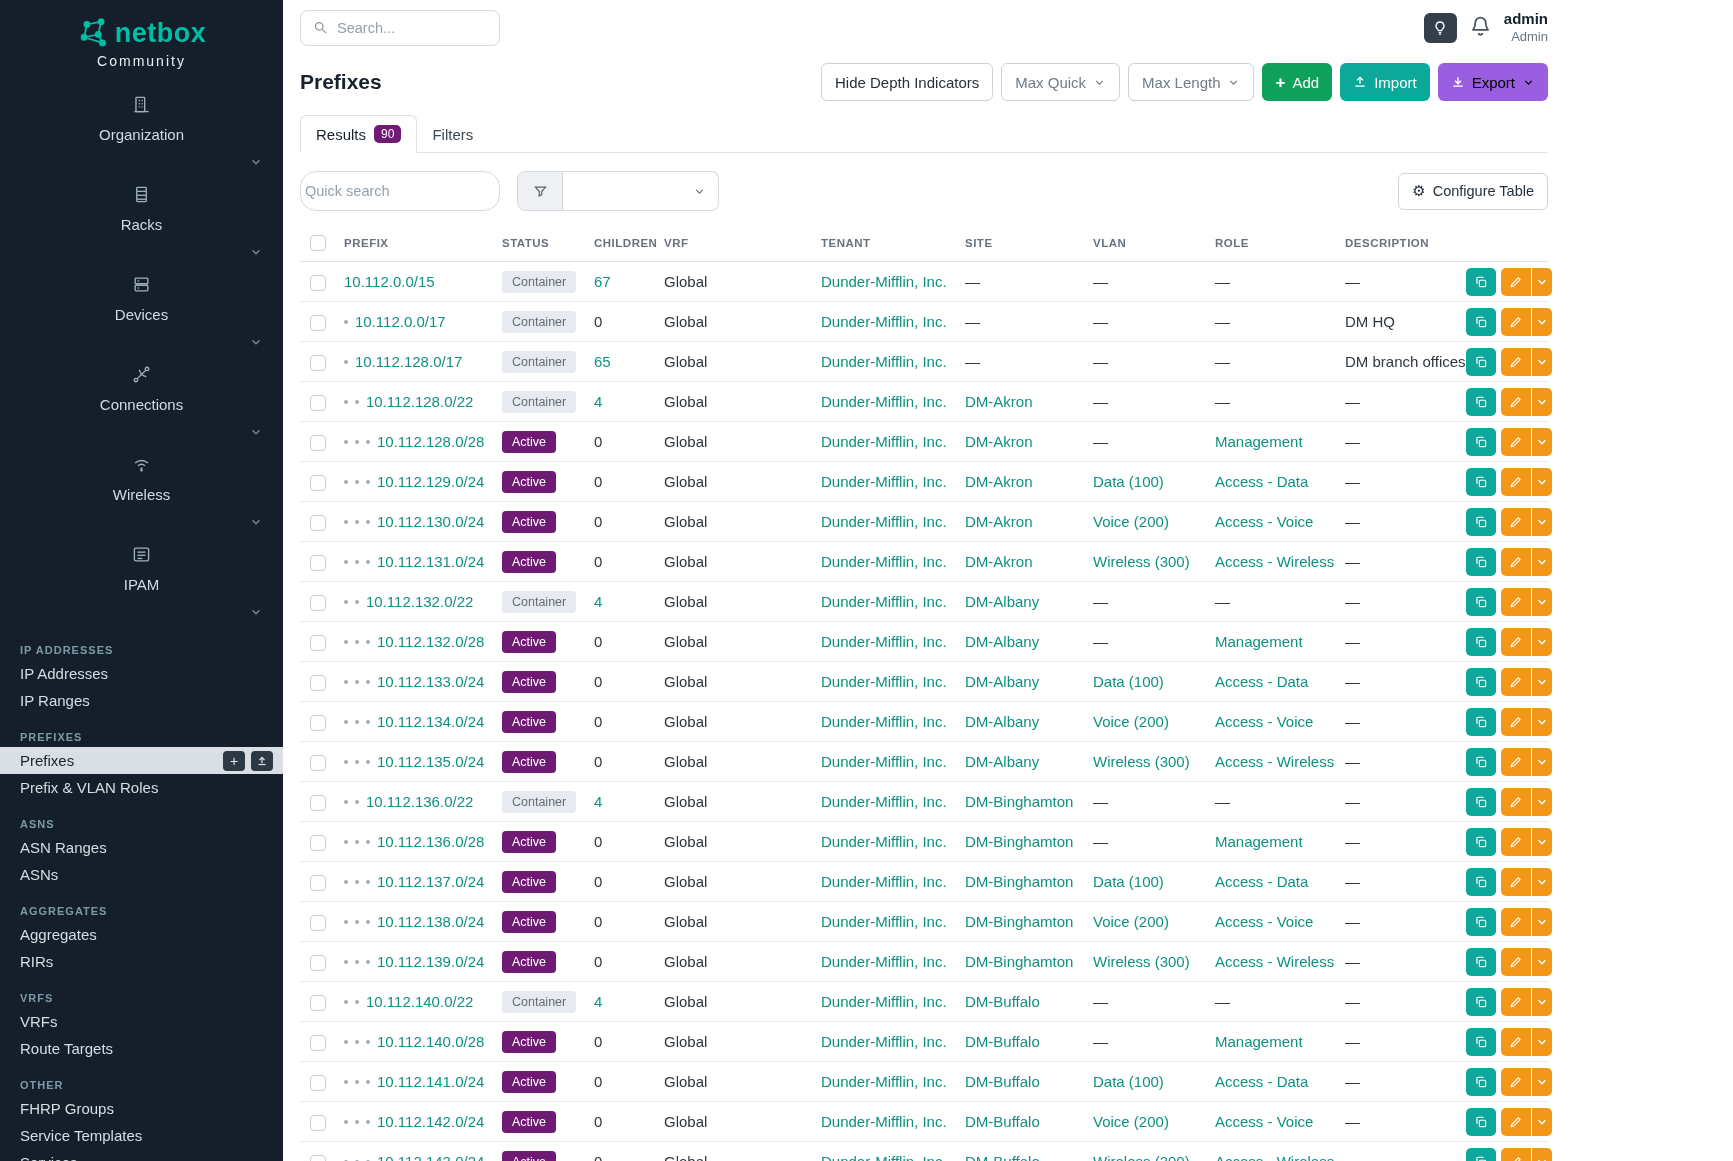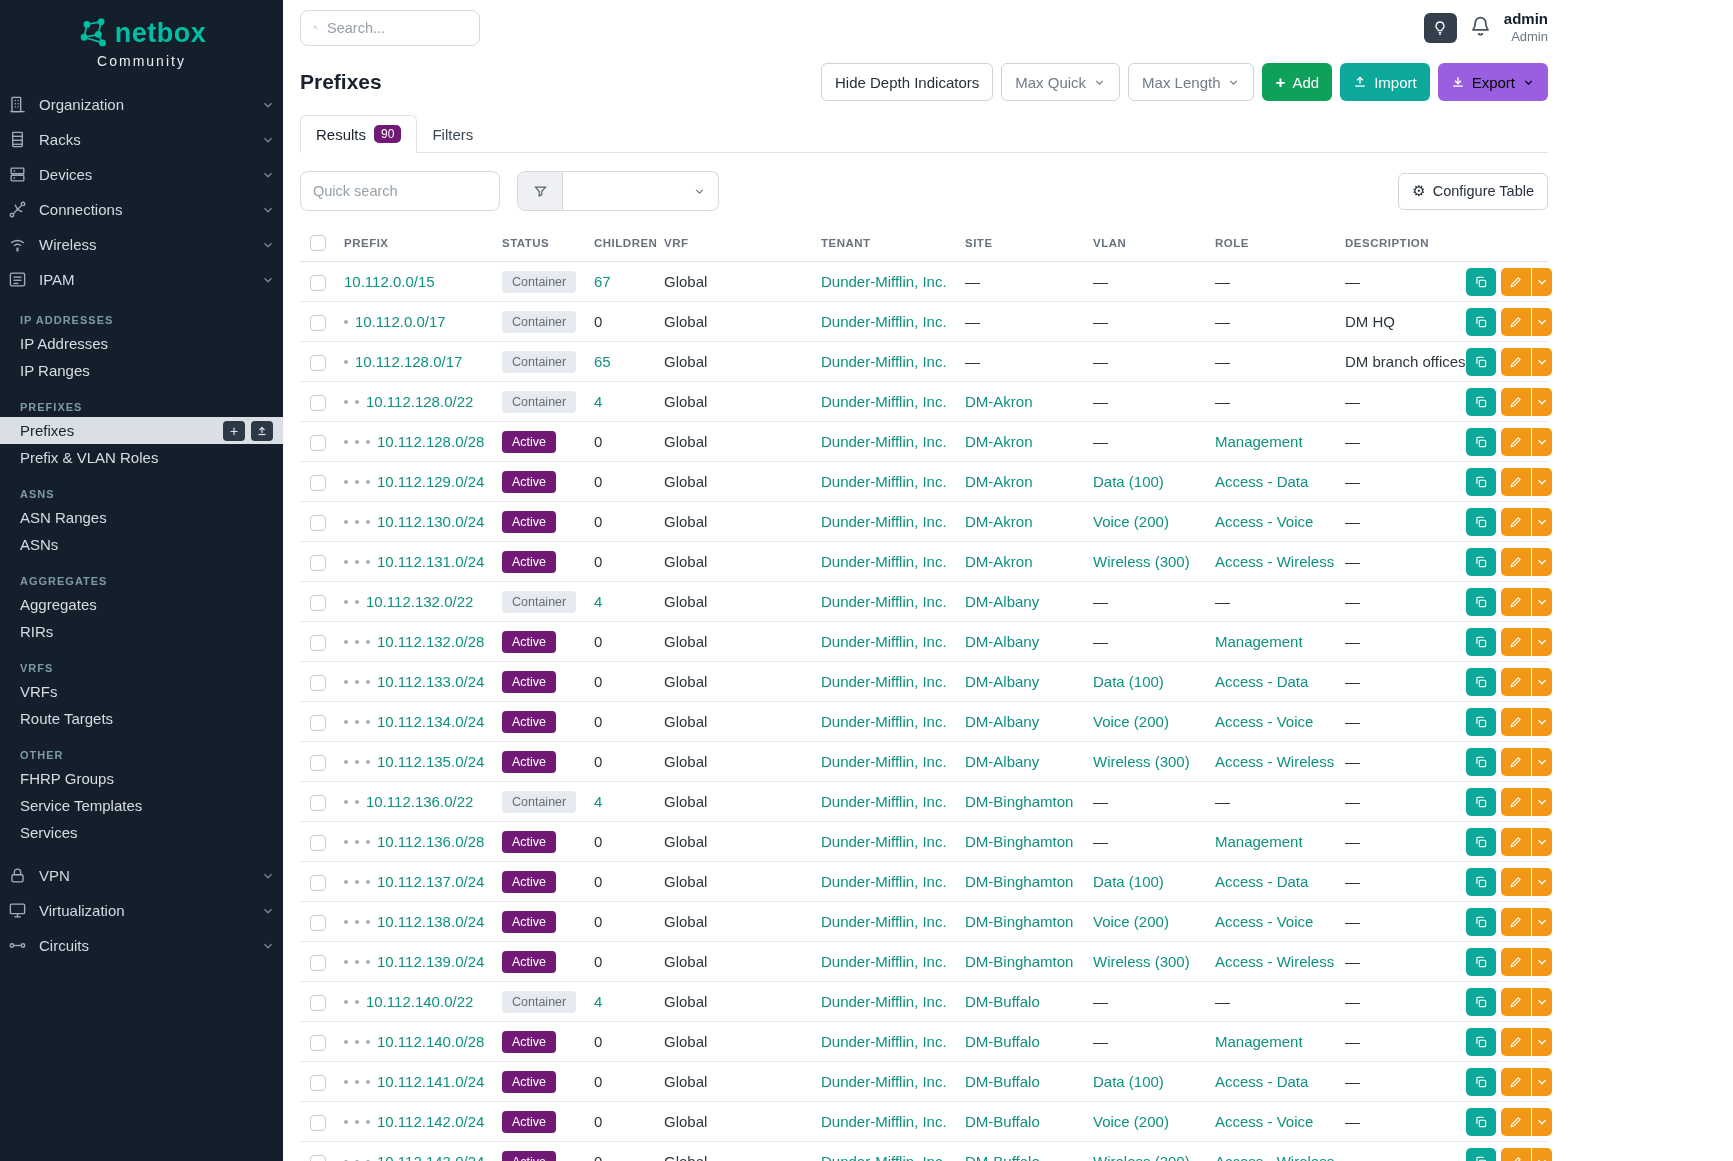--- a/index.html
+++ b/index.html
@@ -10,37 +10,37 @@
 
   .app { display:flex; width:1733px; height:1161px; }
 
   
   .sidebar { width:283px; min-width:283px; height:1161px; background:#151f2c; color:#cdd7df; overflow:hidden; }
   .logo-block { padding:16px 0 4px; text-align:center; }
   .logo-row { display:flex; justify-content:center; align-items:center; gap:4px; }
   .brand-name { color:#00bea3; font-size:27px; font-weight:bold; letter-spacing:0.5px; }
   .brand-tagline { color:#e7edf2; font-size:14px; letter-spacing:2px; margin-top:3px; }
   .nav { margin-top:14px; }
-  .nav-item { display:flex; align-items:center; gap:12px; padding:8px 8px; font-size:15px; color:#d2dae2; cursor:pointer; }
+  .nav-item { display:flex; align-items:center; gap:12px; padding:8px 20px; font-size:15px; color:#d2dae2; cursor:pointer;flex-direction:column; }
   .nav-item .nav-ico { width:19px; height:19px; stroke:#9db0bd; flex:0 0 auto; }
   .nav-item .chev { margin-left:auto; width:14px; height:14px; stroke:#76879a; }
   .group-header { margin-top:13px; padding:4px 20px; font-size:11px; font-weight:bold; letter-spacing:1px; color:#7c9aa5; }
   .sub-item { display:flex; align-items:center; padding:4px 20px; height:27px; font-size:15px; color:#d6dde4; cursor:pointer; }
   .sub-item.active { background:#d9dfe4; color:#17242f; padding-right:10px; }
   .mini-actions { margin-left:auto; display:flex; gap:6px; }
   .mini-btn { width:22px; height:20px; background:#2c3945; border-radius:4px; display:flex; align-items:center; justify-content:center; color:#dfe6ec; font-size:14px; line-height:1; cursor:pointer; }
   .mini-btn svg { width:12px; height:12px; stroke:#dfe6ec; }
   .bottom-nav { margin-top:12px; }
 
   
   .main { flex:1; background:#fff; }
   .content-col { width:1282px; padding:0 17px; }
 
   .topbar { height:55px; display:flex; align-items:center; }
-  .search-box { width:180px; height:36px; border:1px solid #d3dae0; border-radius:8px; display:flex; align-items:center; gap:9px; padding:0 12px; }
+  .search-box { width:200px; height:36px; border:1px solid #d3dae0; border-radius:8px; display:flex; align-items:center; gap:9px; padding:0 12px; }
   .search-box svg { width:15px; height:15px; stroke:#8a949d; }
   .search-box input { border:none; outline:none; width:140px; font-size:14.5px; color:#333; background:transparent; }
   .search-box input::placeholder { color:#97a1aa; }
   .topbar-right { margin-left:auto; display:flex; align-items:center; gap:13px; }
   .bulb-btn { width:33px; height:30px; background:#333f4b; border-radius:6px; display:flex; align-items:center; justify-content:center; }
   .bulb-btn svg { width:16px; height:16px; stroke:#f2f5f7; }
   .bell-btn svg { width:21px; height:21px; stroke:#46525d; }
   .user-block { text-align:right; line-height:1.25; }
   .user-name { font-weight:bold; font-size:15px; color:#14202b; }
   .user-role { font-size:13px; color:#6b7680; }
@@ -57,21 +57,21 @@
   .btn-export { background:#9a5fe0; color:#000000; }
   .btn-add .bico, .btn-import .bico, .btn-export .bico { width:14px; height:14px; stroke:#fff; }
   .plus-glyph { font-size:17px; font-weight:bold; line-height:1; }
 
   .tabs { display:flex; align-items:flex-end; margin-top:14px; border-bottom:1px solid #dfe3e7; }
   .tab { padding:9px 15px; font-size:15px; color:#3c4852; display:flex; align-items:center; gap:8px; cursor:pointer; }
   .tab.active { background:#fff; border:1px solid #dfe3e7; border-bottom:1px solid #fff; border-radius:6px 6px 0 0; margin-bottom:-1px; color:#18222c; }
   .count-badge { background:#701a75; color:#fff; font-size:12px; padding:2px 7px; border-radius:5px; }
 
   .filter-row { margin-top:18px; display:flex; align-items:center; }
-  .quick-search { width:200px; height:40px; border:1px solid #d3dae0; border-radius:8px; padding:0 12px; font-size:14.5px; outline:none; color:#333; }
+  .quick-search { width:200px; height:40px; border:1px solid #d3dae0; border-radius:16px; padding:0 4px; font-size:14.5px; outline:none; color:#333; }
   .quick-search::placeholder { color:#97a1aa; }
   .filter-group { display:flex; margin-left:17px; }
   .filter-btn { width:46px; height:40px; background:#eef0f3; border:1px solid #d3dae0; border-radius:8px 0 0 8px; display:flex; align-items:center; justify-content:center; }
   .filter-btn svg { width:15px; height:15px; stroke:#5c6670; fill:none; }
   .filter-select { width:156px; height:40px; border:1px solid #d3dae0; border-left:none; border-radius:0 8px 8px 0; display:flex; align-items:center; justify-content:flex-end; padding:0 12px; cursor:pointer; }
   .filter-select svg { width:13px; height:13px; stroke:#6b7680; }
   .configure { margin-left:auto; height:37px; font-size:14.5px; }
   .gear { font-family:"DejaVu Sans",sans-serif; font-size:15px; line-height:1; color:#26303a; }
 
   

